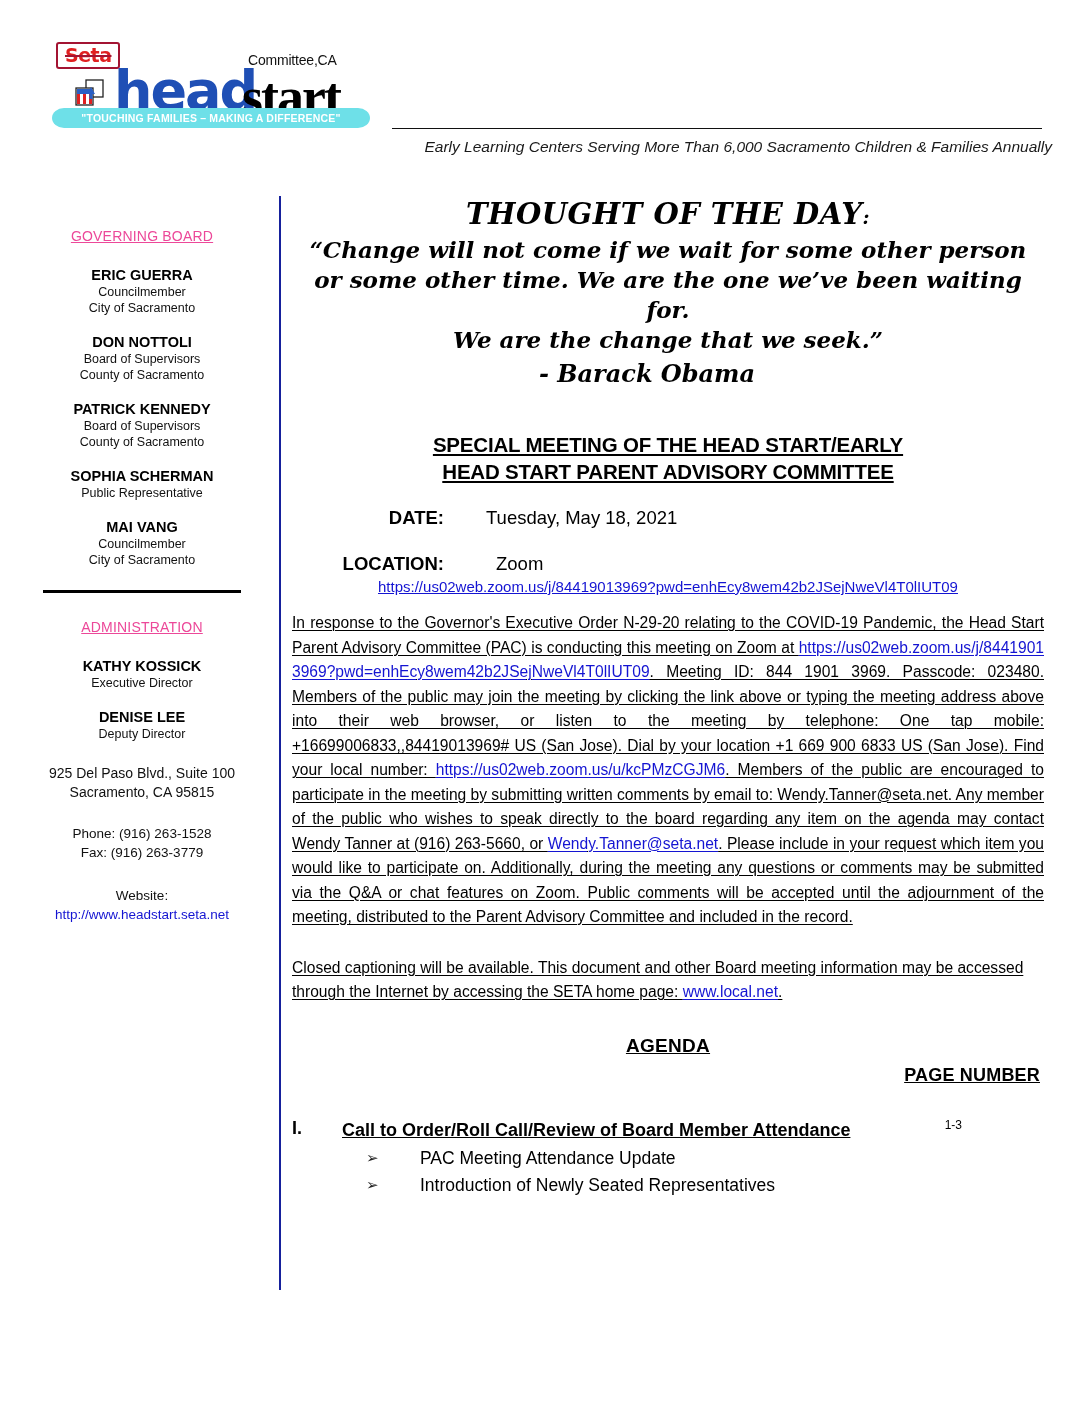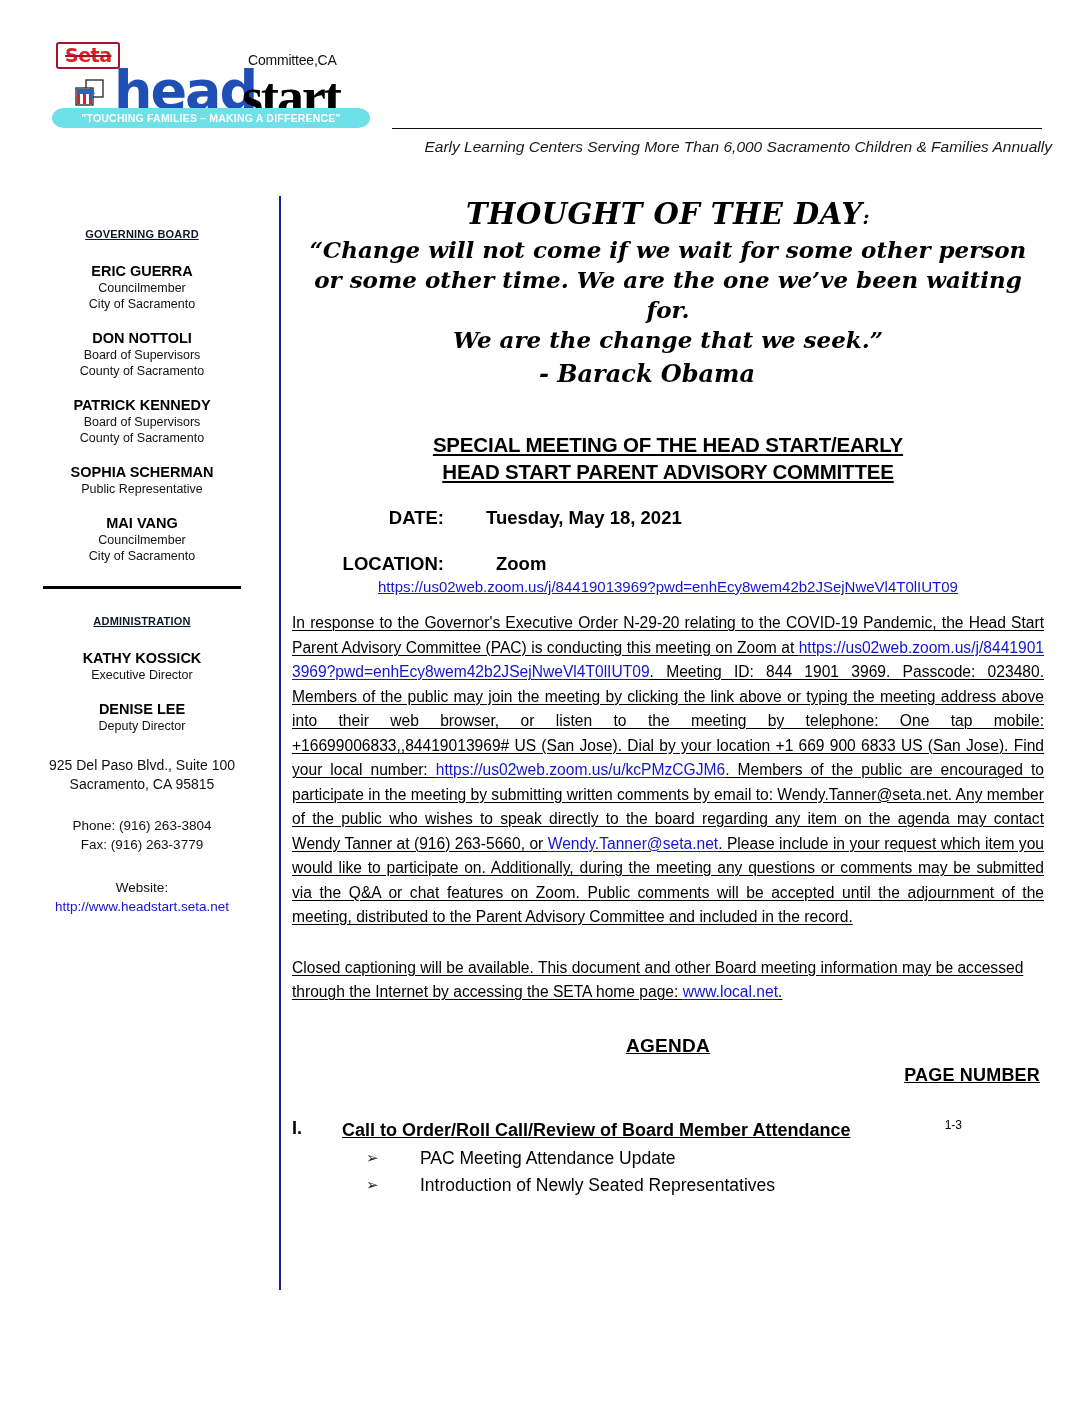--- a/index.html
+++ b/index.html
@@ -117,23 +117,23 @@
     border-left: 2.5px solid #16219c;
   }
 
   .sidebar {
     position: absolute;
     left: 24px; top: 228px;
     width: 236px;
     text-align: center;
   }
   .side-head {
-    font-size: 11px;
-    font-weight: bold;
-    color: #0f172a;
+    font-size: 14px;
+    font-weight: normal;
+    color: #ec4899;
     text-decoration: underline;
     letter-spacing: 0.2px;
     margin-bottom: 22px;
   }
   .person { margin-bottom: 17px; }
   .person-name {
     font-size: 14.5px;
     font-weight: bold;
     color: #000;
     line-height: 18px;
@@ -221,21 +221,20 @@
     width: 152px;
     text-align: right;
     font-size: 18.5px;
     font-weight: bold;
     padding-right: 0px;
     box-sizing: border-box;
   }
   .detail-value {
     padding-left: 42px;
     font-size: 18.5px;
-    font-weight: bold;
   }
   .detail-row.location { margin-top: 24px; }
   .detail-row.location .detail-value { padding-left: 52px; }
 
   .zoom-link-line {
     margin-top: 3px;
     font-size: 15px;
     text-align: center;
   }
   a.blue-link {
@@ -389,21 +388,21 @@
       <div class="person-name">DENISE LEE</div>
       <div class="person-role">Deputy Director</div>
     </div>
 
     <div class="addr-block">
       <div>925 Del Paso Blvd., Suite 100</div>
       <div>Sacramento, CA 95815</div>
     </div>
 
     <div class="contact-block">
-      <div>Phone: (916) 263-3804</div>
+      <div>Phone: (916) 263-1528</div>
       <div>Fax: (916) 263-3779</div>
     </div>
 
     <div class="website-block">
       <div>Website:</div>
       <a class="website-link" href="#">http://www.headstart.seta.net</a>
     </div>
   </div>
 
   <div class="main">

